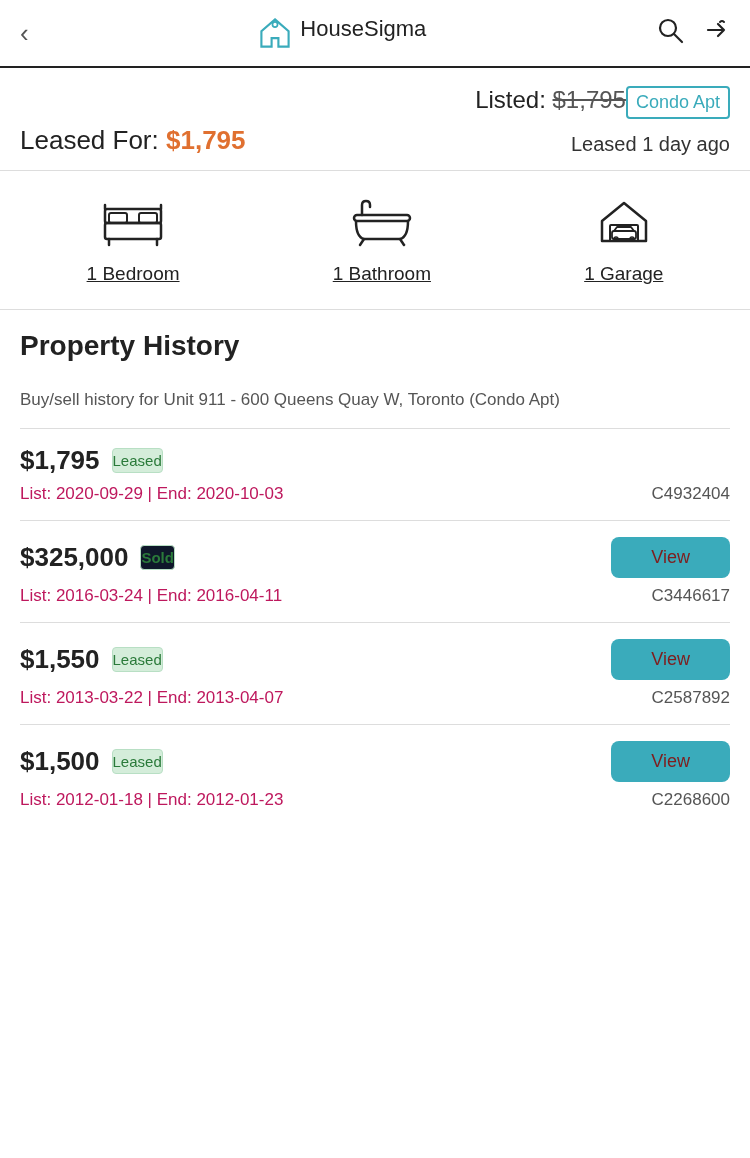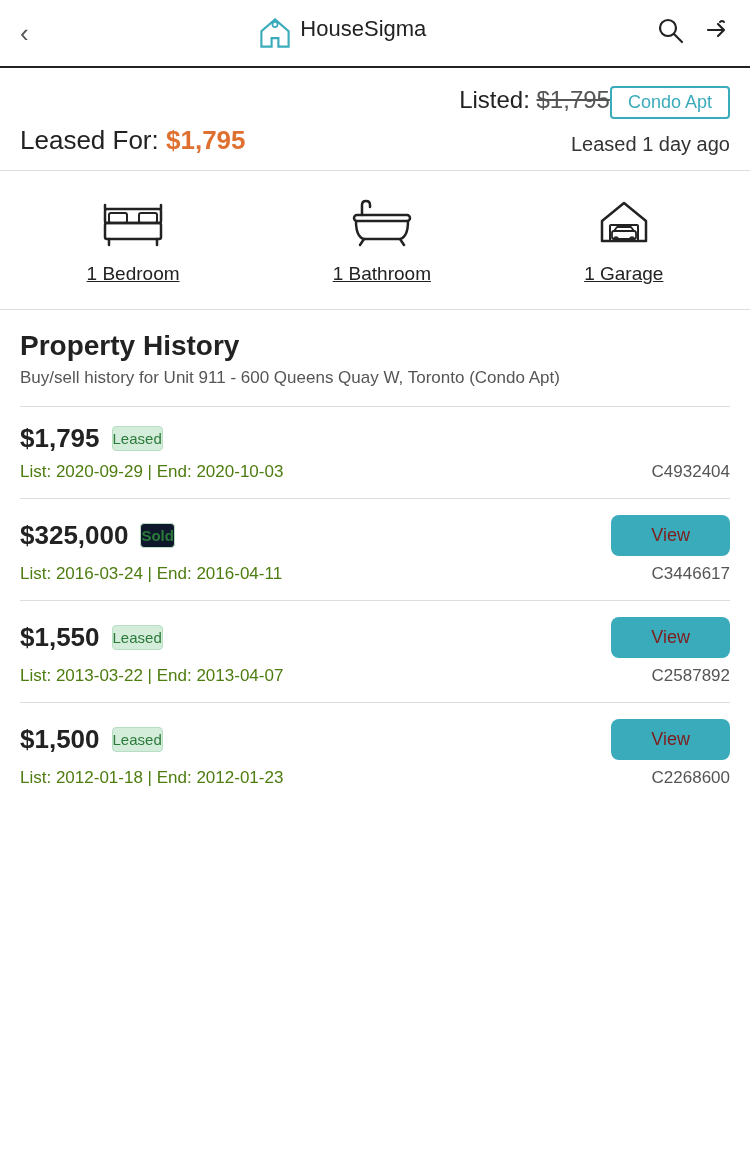--- a/index.html
+++ b/index.html
@@ -35,21 +35,21 @@
       display: flex;
       justify-content: flex-end;
       align-items: flex-start;
     }
     .listed-text { font-size: 24px; font-weight: 500; }
     .listed-price { text-decoration: line-through; color: #555; }
     .condo-badge {
       border: 2px solid #3aabbb;
       color: #3aabbb;
       font-size: 18px;
-      padding: 4px 16px;
+      padding: 4px 8px;
       border-radius: 4px;
       font-weight: 500;
     }
     .price-row-bottom {
       display: flex;
       justify-content: space-between;
       align-items: flex-end;
       margin-top: 6px;
     }
     .leased-for { font-size: 26px; font-weight: 500; }
@@ -69,21 +69,21 @@
       flex-direction: column;
       align-items: center;
       gap: 10px;
       text-decoration: underline;
     }
     .feature-icon svg { width: 64px; height: 54px; }
     .feature-label { font-size: 19px; font-weight: 500; }
 
     
     .history-section { padding: 20px 20px 0; }
-    .history-title { font-size: 28px; font-weight: 700; margin-bottom: 4px; }
+    .history-title { font-size: 28px; font-weight: 700; margin-bottom: 26px; }
     .history-subtitle { font-size: 17px; color: #555; line-height: 1.4; }
 
     
     .history-list { margin-top: 16px; }
     .history-item {
       padding: 16px 0;
       border-top: 1px solid #ddd;
     }
     .history-row-top {
       display: flex;
@@ -118,21 +118,21 @@
       border-radius: 8px;
       font-size: 18px;
       font-weight: 500;
       cursor: pointer;
     }
     .history-row-bottom {
       display: flex;
       justify-content: space-between;
       align-items: center;
     }
-    .history-dates { font-size: 17px; color: #4d7c0f; }
+    .history-dates { font-size: 17px; color: #be185d; }
     .history-id { font-size: 17px; color: #555; }
   </style>
 </head>
 <body>
 
 <div class="nav-bar">
   <span class="nav-left">‹</span>
   <div class="nav-center">
 
     <svg viewBox="0 0 40 40" fill="none" xmlns="http://www.w3.org/2000/svg">

